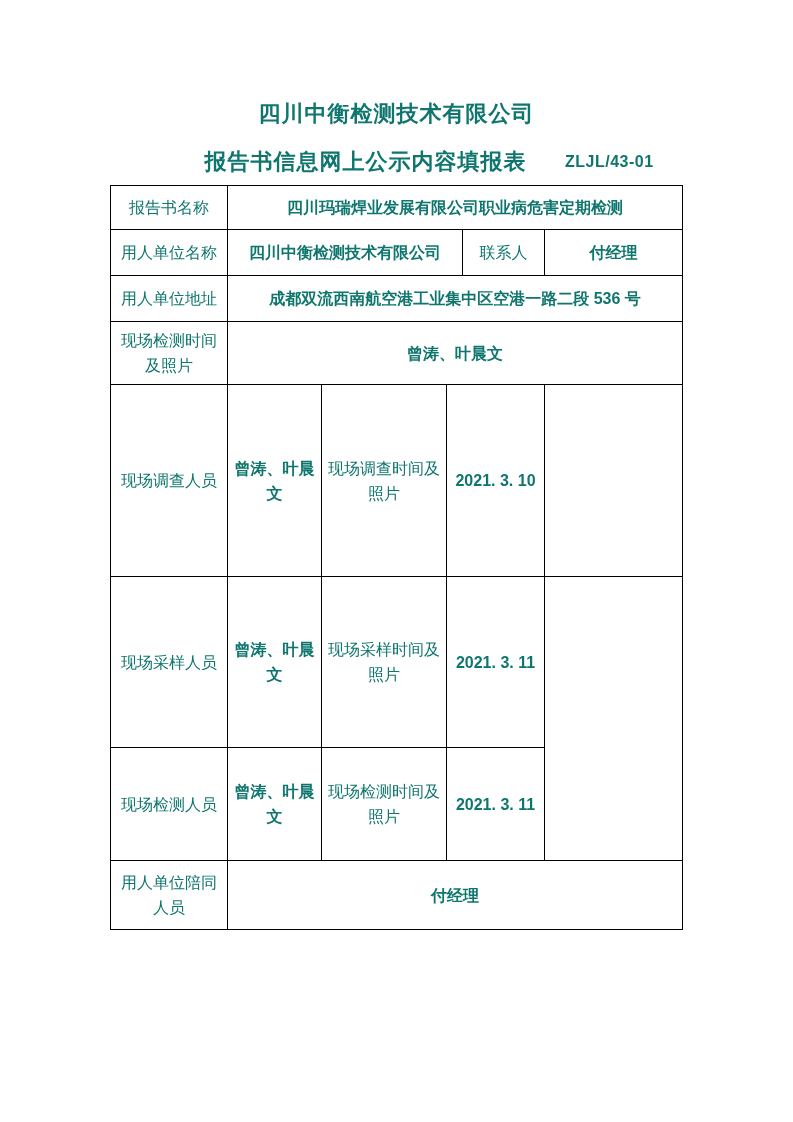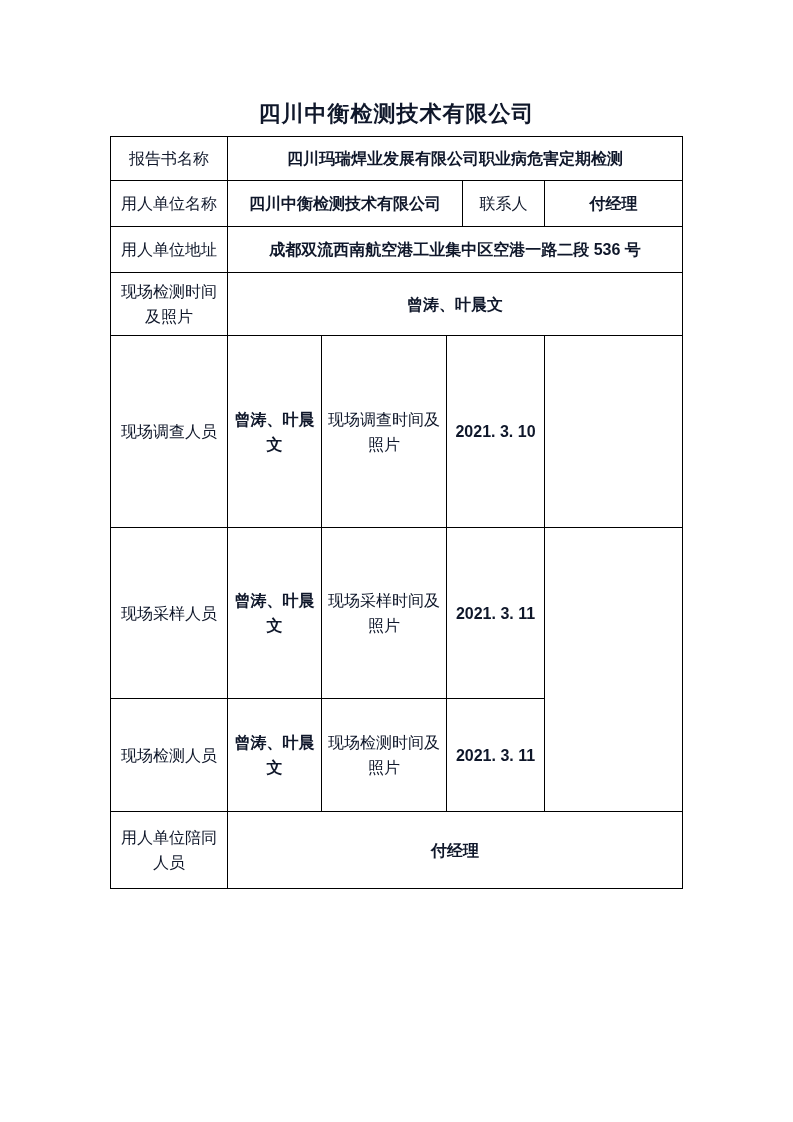--- a/index.html
+++ b/index.html
@@ -5,21 +5,21 @@
   html, body {
     margin: 0;
     padding: 0;
     background: #ffffff;
   }
   .page {
     position: relative;
     width: 793px;
     height: 1122px;
     background: #ffffff;
-    color: #0f172a;
+    color: #0f766e;
     font-family: "Liberation Sans", "DejaVu Sans", sans-serif;
     overflow: hidden;
   }
   .doc-title {
     margin: 0;
     padding-top: 103px;
     text-align: center;
     font-size: 22px;
     line-height: 22px;
     font-weight: 700;
@@ -70,29 +70,33 @@
   td.personnel { padding-left: 5px; padding-right: 5px; }
   td.timelab { padding-left: 11px; padding-right: 11px; }
   td.date { white-space: nowrap; padding-left: 2px; padding-right: 2px; }
   tr.r1 { height: 44px; }
   tr.r2 { height: 46px; padding-left: 12px; }
   tr.r3 { height: 46px; }
   tr.r4 { height: 63px; }
   tr.r5 { height: 192px; margin-left: 20px; }
   tr.r6 { height: 171px; }
   tr.r7 { height: 113px; }
-  tr.r8 { height: 77px; margin-top: 14px; }
+  tr.r8 { height: 69px; margin-top: 14px; }
 </style>
 </head>
 <body>
 
 <main class="page">
 
   <h1 class="doc-title">四川中衡检测技术有限公司</h1>
 
+  <div class="subtitle-row">
+    <span class="form-title">报告书信息网上公示内容填报表</span>
+    <span class="form-code">ZLJL/43-01</span>
+  </div>
 
   <table class="report">
     <colgroup>
       <col style="width:117px">
       <col style="width:94px">
       <col style="width:125px">
       <col style="width:16px">
       <col style="width:82px">
       <col style="width:138px">
     </colgroup>

